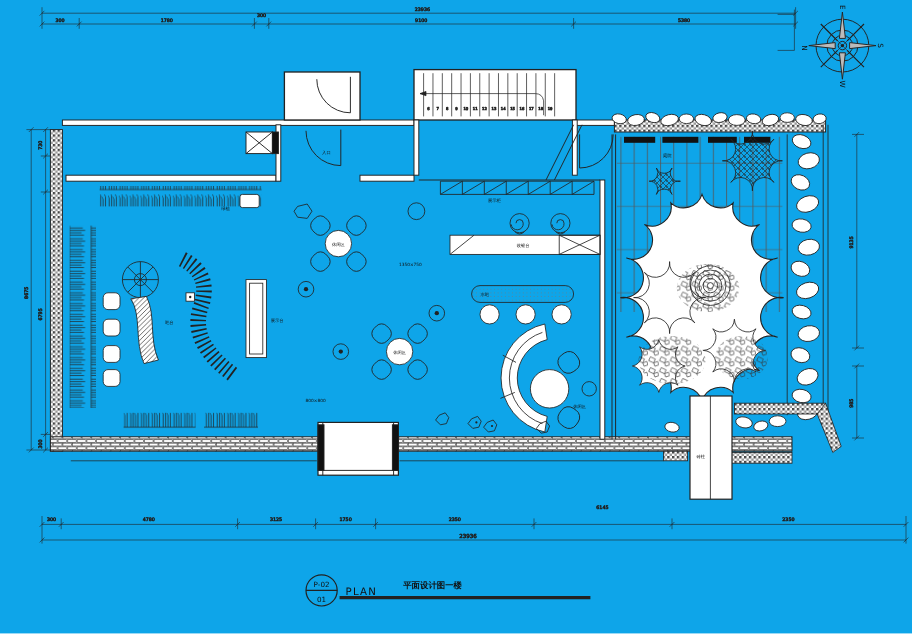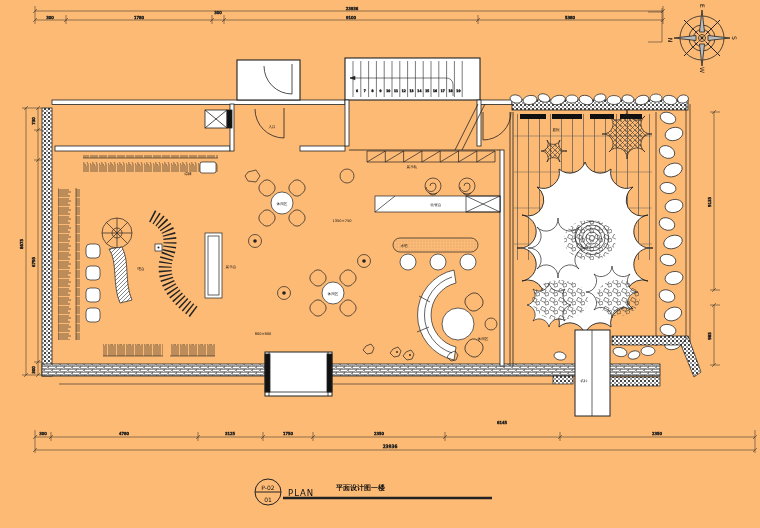--- a/index.html
+++ b/index.html
@@ -1,16 +1,16 @@
 <!DOCTYPE html>
 <html><head>
 <meta charset="utf-8">
 <style>
   html,body{margin:0;padding:0;background:#fff;}
-  .sheet{position:relative;width:760px;height:528px;background:#fdba74;overflow:hidden;}
+  .sheet{position:relative;width:760px;height:528px;background:#0ea5e9;overflow:hidden;}
   svg{display:block;}
   text{font-family:"DejaVu Sans",sans-serif;fill:#111;}
   .dimtxt{font-size:4px;}
   .dimtxt-big{font-size:4.6px;}
   .arealbl{font-size:3.6px;fill:#111;}
   .stairnum{font-size:3.2px;}
   .ttl-code{font-size:6px;}
   .ttl-plan{font-size:8.5px;letter-spacing:1px;}
   .ttl-cn{font-size:7px;font-weight:bold;}
   .cmp{font-size:6px;}

